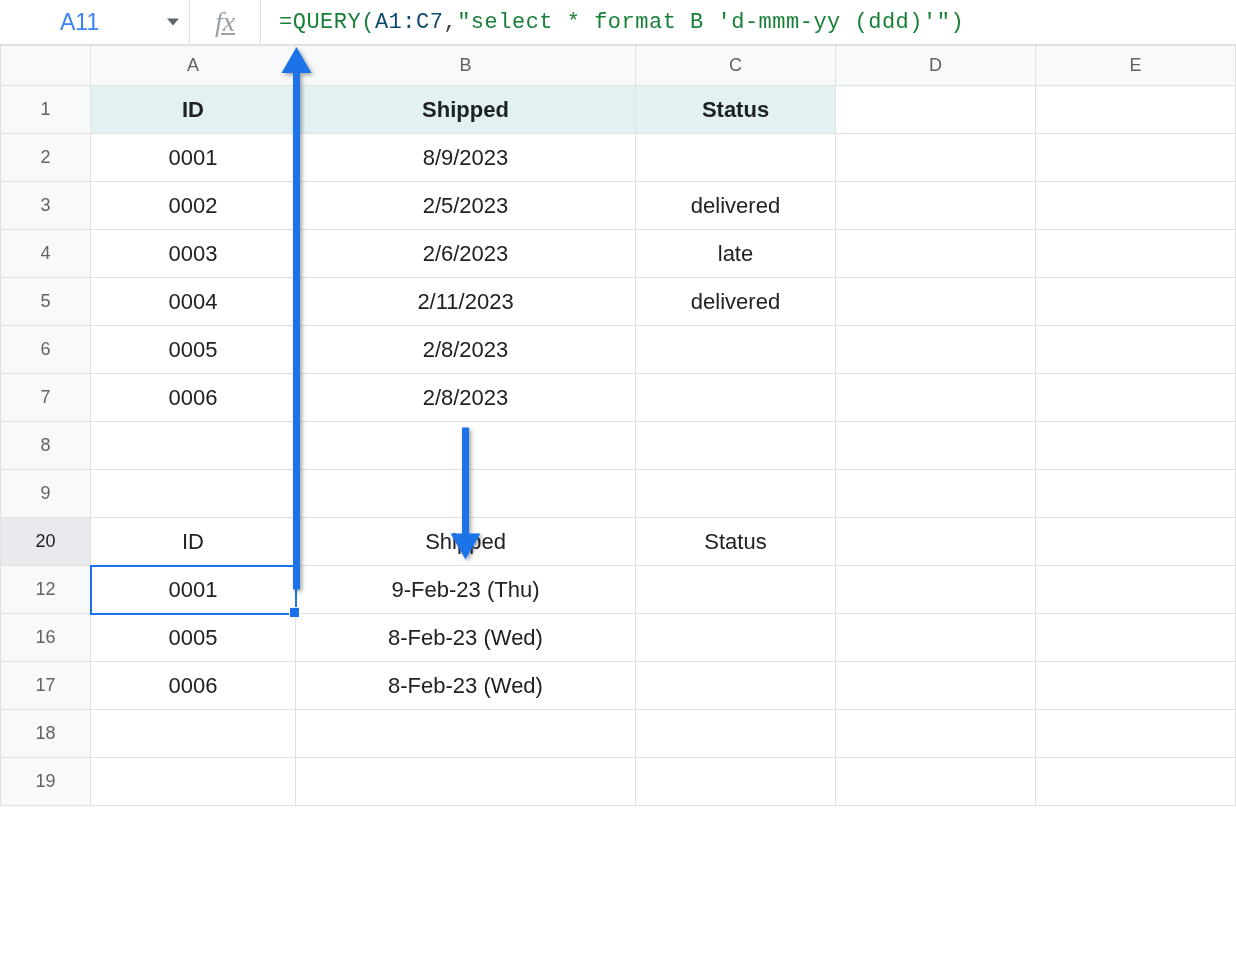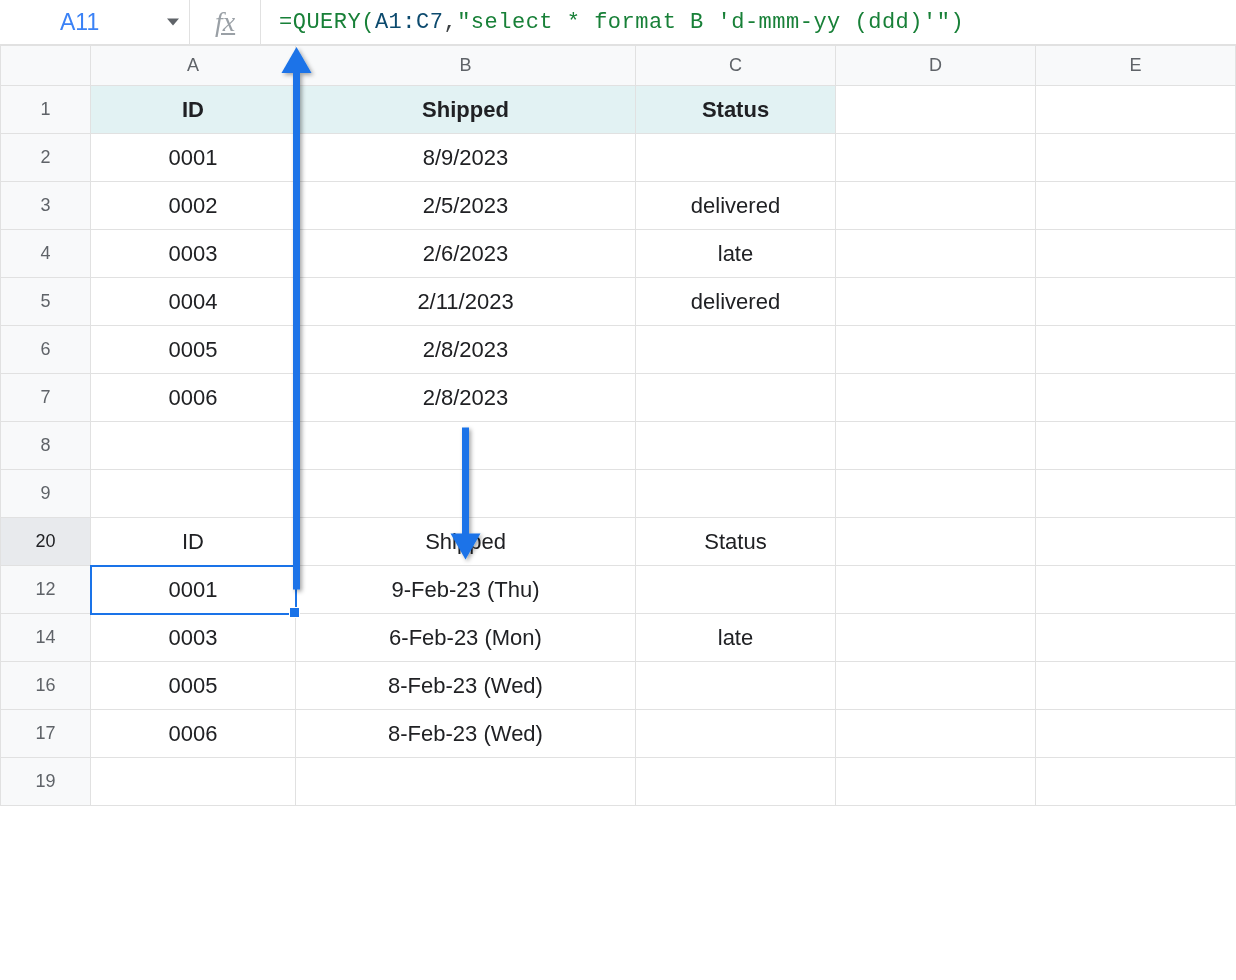--- a/index.html
+++ b/index.html
@@ -268,39 +268,39 @@
         </tr>
         <tr>
           <th class="rownum">12</th>
           <td>0001</td>
           <td>9-Feb-23 (Thu)</td>
           <td></td>
           <td></td>
           <td></td>
         </tr>
         <tr>
-          <th class="rownum">14</th>
-          <td>0003</td>
-          <td>6-Feb-23 (Mon)</td>
-          <td>late</td>
-          <td></td>
-          <td></td>
-        </tr>
-        <tr>
           <th class="rownum">16</th>
           <td>0005</td>
           <td>8-Feb-23 (Wed)</td>
           <td></td>
           <td></td>
           <td></td>
         </tr>
         <tr>
           <th class="rownum">17</th>
           <td>0006</td>
           <td>8-Feb-23 (Wed)</td>
+          <td></td>
+          <td></td>
+          <td></td>
+        </tr>
+        <tr>
+          <th class="rownum">18</th>
+          <td></td>
+          <td></td>
           <td></td>
           <td></td>
           <td></td>
         </tr>
         <tr>
           <th class="rownum">19</th>
           <td></td>
           <td></td>
           <td></td>
           <td></td>

